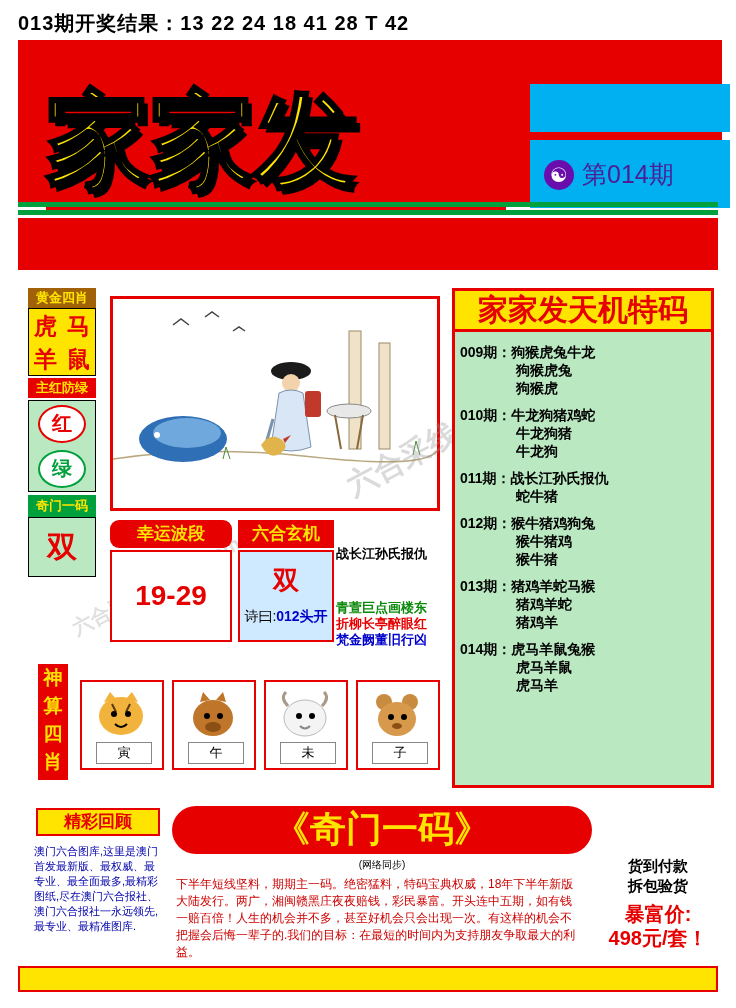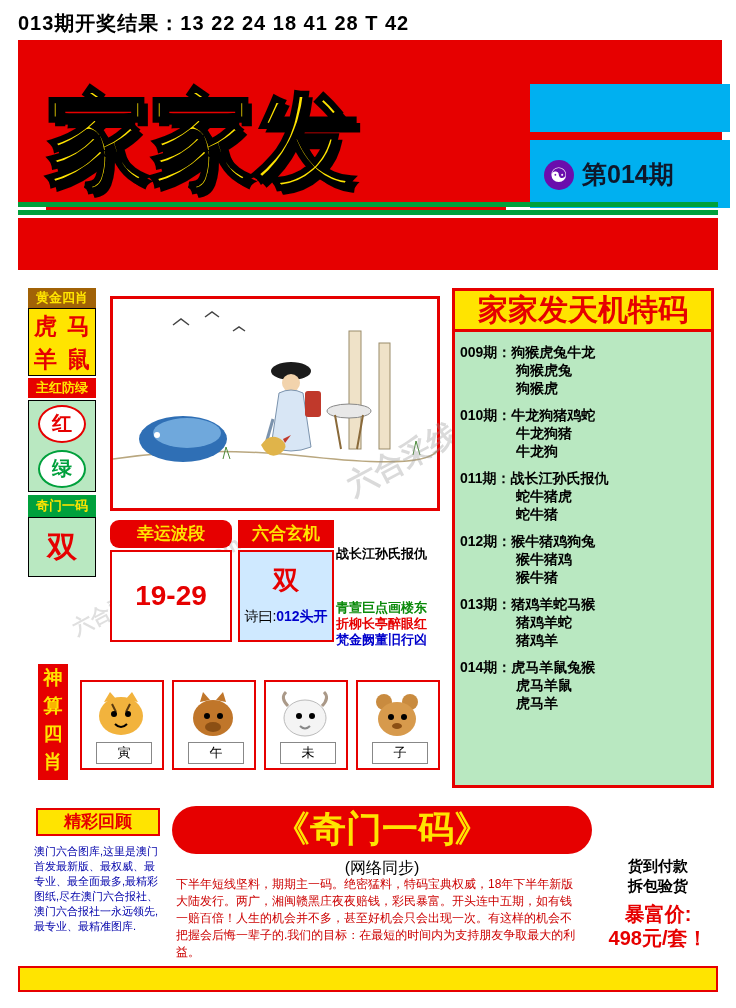--- a/index.html
+++ b/index.html
@@ -13,21 +13,21 @@
   
   .hdr{position:absolute;left:18px;top:40px;width:700px;height:160px;background:#e60000;border:2px solid #e60000;}
   .hdr-title{position:absolute;left:26px;top:42px;width:460px;height:130px;background:#e60000;}
   .hdr-title .t{font-size:104px;line-height:112px;font-weight:bold;color:#ffe400;
     -webkit-text-stroke:3px #000;text-shadow:5px 5px 0 #000;font-family:"DejaVu Sans",sans-serif;white-space:nowrap;}
   .hdr-right{position:absolute;left:510px;top:42px;width:200px;height:130px;}
   .cyan1{position:absolute;left:0;top:0;width:200px;height:48px;background:#00b0f0;}
   .cyan2{position:absolute;left:0;top:56px;width:200px;height:68px;background:#00b0f0;}
   .yinyang{position:absolute;left:14px;top:20px;width:30px;height:30px;border-radius:50%;
     background:#6a0dad;color:#fff;font-size:20px;line-height:30px;text-align:center;}
-  .issue-no{position:absolute;left:52px;top:18px;font-size:25px;font-weight:bold;color:#0f172a;white-space:nowrap;}
+  .issue-no{position:absolute;left:52px;top:18px;font-size:25px;font-weight:normal;color:#4c1d95;white-space:nowrap;}
 
   
   .stripe-g1{position:absolute;left:18px;top:202px;width:700px;height:5px;background:#00a03c;}
   .stripe-g2{position:absolute;left:18px;top:210px;width:700px;height:5px;background:#00a03c;}
   .stripe-red{position:absolute;left:18px;top:218px;width:700px;height:52px;background:#e60000;}
 
   
   .lcol{position:absolute;left:28px;top:288px;width:68px;}
   .lbl-gold{width:68px;height:20px;background:#a16207;color:#ffe400;font-size:13px;font-weight:bold;
     text-align:center;line-height:20px;}
@@ -88,21 +88,21 @@
   .ritem .l1{font-size:14px;font-weight:bold;color:#000;}
   .ritem .l1 .per{color:#000;}
   .ritem .l2,.ritem .l3{font-size:14px;font-weight:bold;color:#000;padding-left:56px;}
 
   
   .recap-title{position:absolute;left:36px;top:808px;width:124px;height:28px;background:#ffe400;border:2px solid #e60000;
     box-sizing:border-box;color:#e60000;font-size:17px;font-weight:bold;text-align:center;line-height:24px;}
   .recap-body{position:absolute;left:34px;top:844px;width:130px;height:120px;font-size:11px;line-height:15px;color:#0000aa;}
   .qimen{position:absolute;left:172px;top:806px;width:420px;height:48px;background:#e60000;border-radius:24px;
     color:#ffe400;font-size:36px;font-weight:bold;text-align:center;line-height:46px;}
-  .netsync{position:absolute;left:172px;top:858px;width:420px;text-align:center;font-size:16px;color:#000;}
+  .netsync{position:absolute;left:172px;top:858px;width:420px;text-align:center;font-size:10px;color:#000;}
   .ad-text{position:absolute;left:176px;top:876px;width:404px;font-size:12px;line-height:17px;color:#cc0000;}
   .ship{position:absolute;left:598px;top:856px;width:120px;font-size:15px;font-weight:bold;color:#000;
     text-align:center;line-height:20px;}
   .price{position:absolute;left:598px;top:902px;width:120px;text-align:center;color:#e60000;
     font-size:20px;font-weight:bold;line-height:24px;}
   .footer-yellow{position:absolute;left:18px;top:966px;width:700px;height:26px;background:#ffe400;border:2px solid #e60000;box-sizing:border-box;}
   .wm{position:absolute;left:330px;top:390px;width:330px;transform:rotate(-28deg);
     font-size:30px;color:rgba(150,150,150,.35);font-weight:bold;pointer-events:none;}
   .wm2{position:absolute;left:60px;top:560px;width:240px;transform:rotate(-28deg);
     font-size:20px;color:rgba(150,150,150,.30);font-weight:bold;pointer-events:none;}
@@ -254,21 +254,20 @@
       <div class="l2">狗猴虎兔</div>
       <div class="l3">狗猴虎</div>
     </div>
     <div class="ritem">
       <div class="l1"><span class="per">010期：</span><span>牛龙狗猪鸡蛇</span></div>
       <div class="l2">牛龙狗猪</div>
       <div class="l3">牛龙狗</div>
     </div>
     <div class="ritem">
       <div class="l1"><span class="per">011期：</span><span>战长江孙氏报仇</span></div>
-      <div class="l2">蛇牛猪虎</div>
       <div class="l3">蛇牛猪</div>
     </div>
     <div class="ritem">
       <div class="l1"><span class="per">012期：</span><span>猴牛猪鸡狗兔</span></div>
       <div class="l2">猴牛猪鸡</div>
       <div class="l3">猴牛猪</div>
     </div>
     <div class="ritem">
       <div class="l1"><span class="per">013期：</span><span>猪鸡羊蛇马猴</span></div>
       <div class="l2">猪鸡羊蛇</div>

